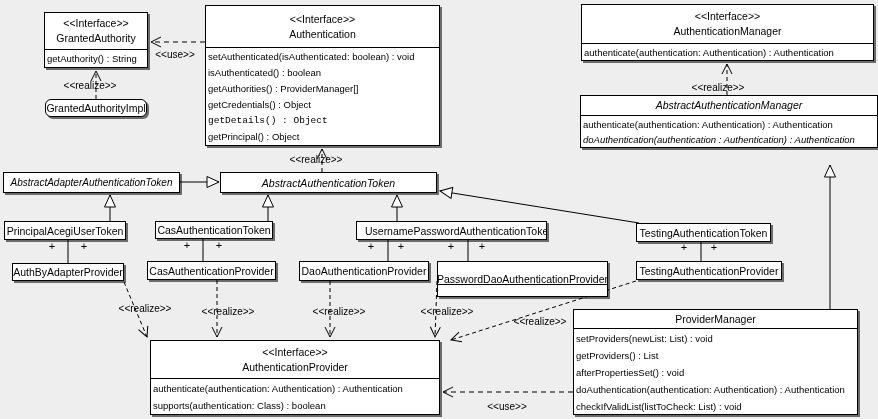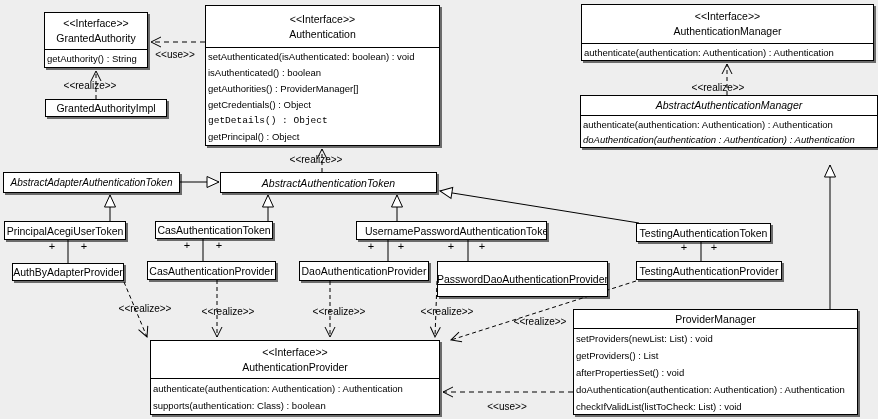--- a/index.html
+++ b/index.html
@@ -75,21 +75,21 @@
   <div class="box" style="left:44px;top:12px;width:104px;height:56px;">
     <div class="title" style="height:36px;">
       <div class="stereo">&lt;&lt;Interface&gt;&gt;</div>
       <div class="name">GrantedAuthority</div>
     </div>
     <div class="methods">
       <div class="m" style="line-height:15px;">getAuthority() : String</div>
     </div>
   </div>
 
-  <div class="box single" style="left:45px;top:99px;width:122px;height:18px;">
+  <div class="box single" style="left:45px;top:99px;width:102px;height:18px;border-radius:6px;">
     <span>GrantedAuthorityImpl</span>
   </div>
 
   <div class="box" style="left:205px;top:5px;width:235px;height:141px;">
     <div class="title" style="height:41px;">
       <div class="stereo">&lt;&lt;Interface&gt;&gt;</div>
       <div class="name">Authentication</div>
     </div>
     <div class="methods">
       <div class="m" style="line-height:16px;">setAuthenticated(isAuthenticated: boolean) : void</div>

